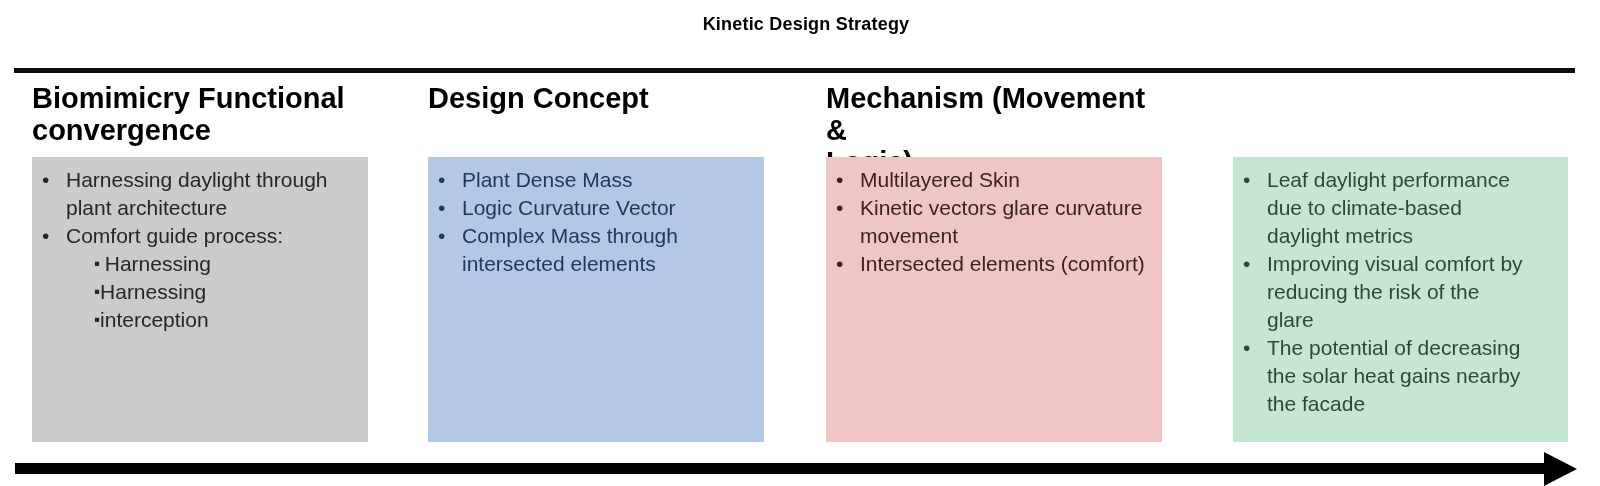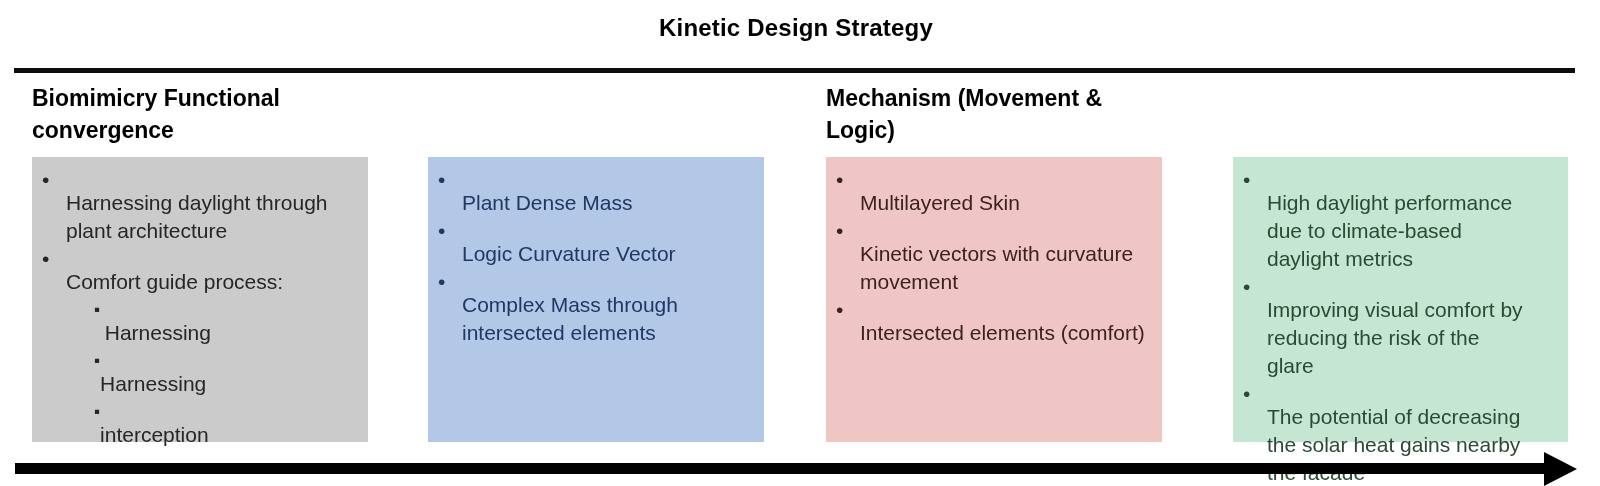--- a/index.html
+++ b/index.html
@@ -1,41 +1,41 @@
 <!DOCTYPE html>
 <html><head>
 <meta charset="utf-8">
 <style>
   html,body{margin:0;padding:0;background:#ffffff;}
   #stage{
     position:relative;width:1600px;height:486px;background:#ffffff;overflow:hidden;
     font-family:"Liberation Sans",sans-serif;color:#000000;
   }
   .title{
-    position:absolute;top:14px;left:6px;width:1580px;text-align:center;
-    font-size:24px;font-weight:bold;color:#000000;margin:0;letter-spacing:0.2px;
+    position:absolute;top:14px;left:16px;width:1580px;text-align:center;
+    font-size:18px;font-weight:bold;color:#000000;margin:0;letter-spacing:0.2px;
   }
   .divider{
     position:absolute;top:68px;left:14px;width:1561px;height:5px;background:#0d0d0d;
   }
   .column{position:absolute;top:82px;width:340px;height:362px;}
   .col-header{
-    margin:0;font-size:23px;font-weight:bold;line-height:32px;color:#000000;
+    margin:0;font-size:29px;font-weight:bold;line-height:32px;color:#000000;
     white-space:pre-line;
   }
   .content-box{
     position:absolute;top:75px;left:0;width:336px;height:285px;
     padding:9px 6px 8px 10px;box-sizing:border-box;
     font-size:21px;line-height:28px;
   }
   .li{display:flex;align-items:flex-start;}
   .li .bullet{flex:0 0 24px;white-space:pre;}
   .li.l2{margin-left:52px;}
   .li.l2 .bullet{flex:0 0 auto;font-size:17px;line-height:28px;}
-  .li .txt{flex:1 1 auto;white-space:pre-line;margin-top:23px;}
+  .li .txt{flex:1 1 auto;white-space:pre-line;}
   .arrow-shaft{
     position:absolute;left:15px;top:463px;width:1531px;height:11px;background:#000000;
   }
   .arrow-head{
     position:absolute;left:1544px;top:452px;width:0;height:0;
     border-top:17px solid transparent;border-bottom:17px solid transparent;
     border-left:33px solid #000000;
   }
 </style>
 </head>
@@ -68,20 +68,21 @@
         <span class="txt">Harnessing</span>
       </div>
       <div class="li l2">
         <span class="bullet">▪</span>
         <span class="txt">interception</span>
       </div>
     </div>
   </section>
 
   <section class="column" style="left:428px">
+    <h2 class="col-header">Design Concept</h2>
     <div class="content-box" style="background-color: rgb(179, 199, 230); color: rgb(32, 56, 100);">
       <div class="li l1">
         <span class="bullet">•</span>
         <span class="txt">Plant Dense Mass</span>
       </div>
       <div class="li l1">
         <span class="bullet">•</span>
         <span class="txt">Logic Curvature Vector</span>
       </div>
       <div class="li l1">
@@ -95,35 +96,35 @@
   <section class="column" style="left:826px">
     <h2 class="col-header">Mechanism (Movement &amp;
 Logic)</h2>
     <div class="content-box" style="background-color: rgb(240, 198, 196); color: rgb(59, 33, 32);">
       <div class="li l1">
         <span class="bullet">•</span>
         <span class="txt">Multilayered Skin</span>
       </div>
       <div class="li l1">
         <span class="bullet">•</span>
-        <span class="txt">Kinetic vectors with curvature
+        <span class="txt">Kinetic vectors glare curvature
 movement</span>
       </div>
       <div class="li l1">
         <span class="bullet">•</span>
         <span class="txt">Intersected elements (comfort)</span>
       </div>
     </div>
   </section>
 
   <section class="column" style="left:1218px">
     <div class="content-box" style="left: 15px; width: 335px; background-color: rgb(197, 230, 210); color: rgb(43, 74, 53);">
       <div class="li l1">
         <span class="bullet">•</span>
-        <span class="txt">High daylight performance
+        <span class="txt">Leaf daylight performance
 due to climate-based
 daylight metrics</span>
       </div>
       <div class="li l1">
         <span class="bullet">•</span>
         <span class="txt">Improving visual comfort by
 reducing the risk of the
 glare</span>
       </div>
       <div class="li l1">

